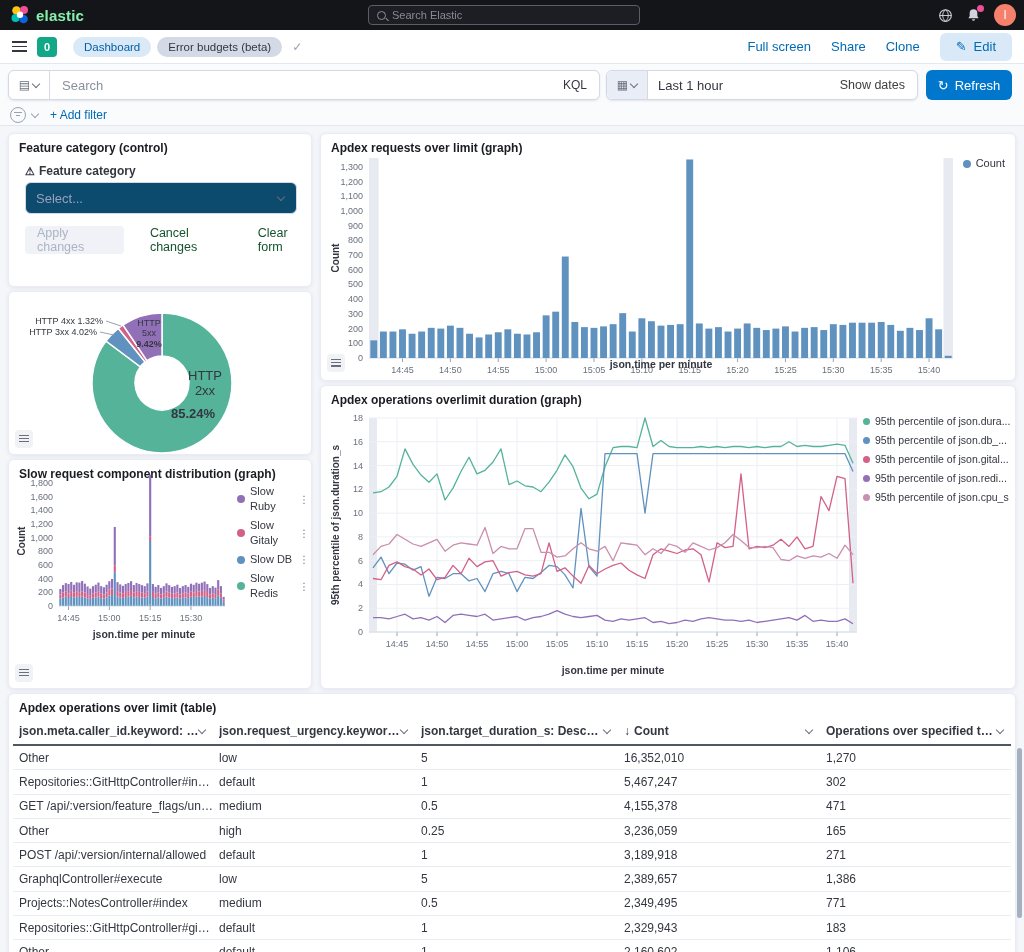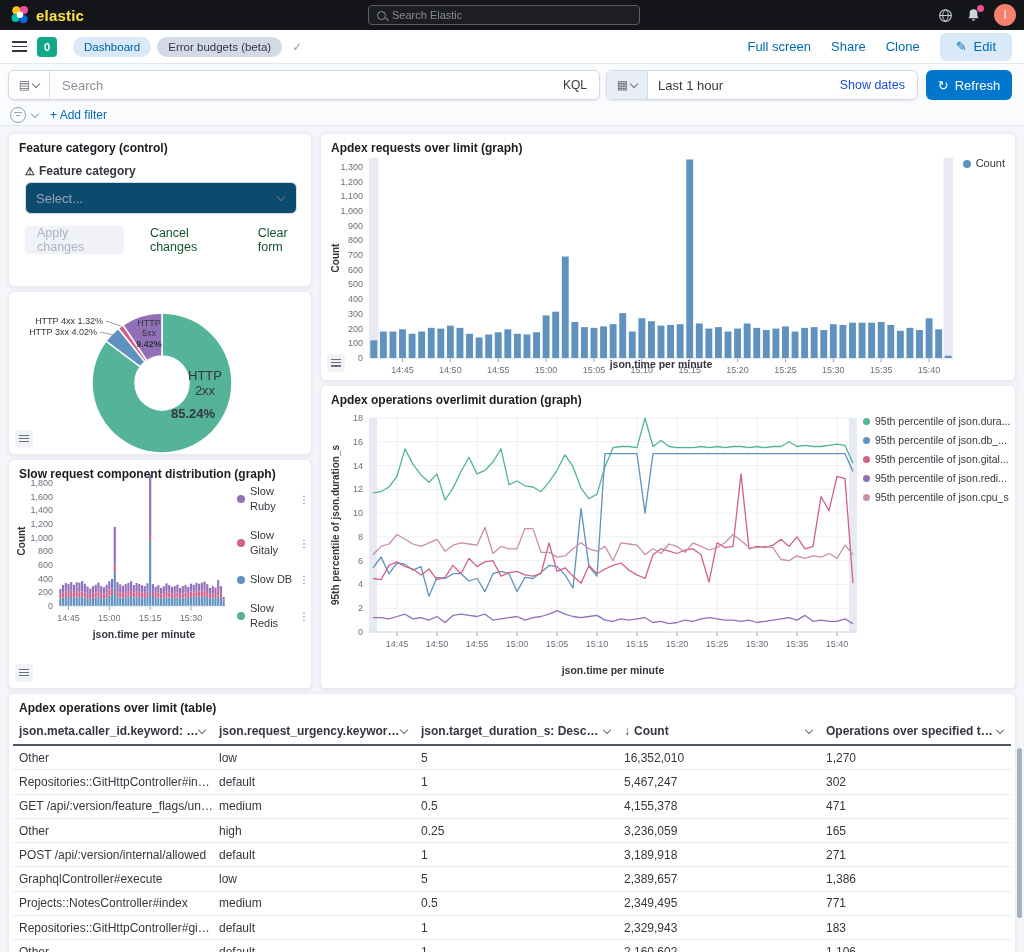--- a/index.html
+++ b/index.html
@@ -1,21 +1,21 @@
 <!DOCTYPE html>
 <html><head>
 <meta charset="utf-8">
 <style>
   html,body{margin:0;padding:0}
   body{width:1024px;height:952px;overflow:hidden;position:relative;background:#F4F6FA;
        font-family:"Liberation Sans",sans-serif;color:#343741;-webkit-font-smoothing:antialiased}
   
   .topbar{position:absolute;top:0;left:0;right:0;height:30px;background:#141519;display:flex;align-items:center;z-index:5}
   .logo{display:flex;align-items:center;gap:6px;margin-left:10px}
-  .logo-text{color:#fde047;font-size:15px;font-weight:700;letter-spacing:.2px}
+  .logo-text{color:#86efac;font-size:15px;font-weight:700;letter-spacing:.2px}
   .top-search{position:absolute;left:368px;top:5px;width:272px;height:20px;background:#1D1E24;border:1px solid#5A5E66;border-radius:4px;display:flex;align-items:center;gap:6px;padding:0 8px;box-sizing:border-box}
   .mag{width:7px;height:7px;border:1.4px solid #8A909B;border-radius:50%;position:relative;flex:0 0 auto}
   .mag::after{content:'';position:absolute;width:4px;height:1.4px;background:#8A909B;transform:rotate(45deg);right:-3.5px;bottom:-1.5px}
   .top-search .ph{color:#878B93;font-size:11px}
   .top-icons{position:absolute;right:8px;top:0;height:30px;display:flex;align-items:center;gap:13px}
   .icon-btn{position:relative;display:flex;align-items:center}
   .notif-dot{position:absolute;top:-3px;right:-3px;width:7px;height:7px;border-radius:50%;background:#F04E98}
   .avatar{width:22px;height:22px;border-radius:50%;background:#F5806B;color:#fff;font-size:12px;display:flex;align-items:center;justify-content:center}
   
   .crumbbar{position:absolute;top:30px;left:0;right:0;height:34px;background:#fff;border-bottom:1px solid #E3E8EF;display:flex;align-items:center;padding:0 12px;gap:10px;box-sizing:border-box;z-index:4}
@@ -31,21 +31,21 @@
   .querybar{position:absolute;top:64px;left:0;right:0;height:62px;background:#FAFBFD;border-bottom:1px solid #E3E8EF;box-sizing:border-box;z-index:3}
   .group{position:absolute;top:6px;height:30px;background:#fff;border:1px solid #D3DAE6;border-radius:6px;display:flex;align-items:center;box-sizing:border-box;box-shadow:0 1px 2px rgba(152,162,179,.25)}
   .search-group{left:8px;width:592px}
   .addon{width:40px;height:100%;border-right:1px solid #D3DAE6;display:flex;align-items:center;justify-content:center;gap:3px;color:#69707D;font-size:12px;border-radius:6px 0 0 6px}
   .date-addon{background:#E9EEF6}
   .chev{width:5px;height:5px;border-right:1.4px solid #69707D;border-bottom:1.4px solid #69707D;transform:rotate(45deg);display:inline-block;margin-top:-3px}
   .search-ph{padding-left:12px;color:#8A909B;font-size:13px;flex:1}
   .kql{padding-right:12px;font-size:12px;color:#343741}
   .date-group{left:606px;width:312px}
   .time-text{padding-left:10px;font-size:13px;color:#343741}
-  .show-dates{margin-left:auto;padding-right:12px;color:#1d4ed8;font-size:12.5px}
+  .show-dates{margin-left:auto;padding-right:12px;color:#404040;font-size:12.5px}
   .refresh-btn{position:absolute;left:926px;top:6px;width:86px;height:30px;background:#0077CC;border-radius:6px;color:#fff;font-size:13px;display:flex;align-items:center;justify-content:center;gap:6px}
   .refresh-glyph{font-size:13px}
   .filter-row{position:absolute;left:10px;top:43px;display:flex;align-items:center;gap:6px}
   .filter-circle{width:14px;height:14px;border-radius:50%;border:1.2px solid #98A2B3;position:relative}
   .filter-circle::before{content:'';position:absolute;left:3px;right:3px;top:4px;height:1.2px;background:#98A2B3}
   .filter-circle::after{content:'';position:absolute;left:5px;right:5px;top:7px;height:1.2px;background:#98A2B3}
   .add-filter{color:#006BB4;font-size:12px;margin-left:6px}
   
   .dash{position:absolute;top:126px;left:0;right:0;bottom:0;background:#F4F6FA}
   .panel{position:absolute;background:#fff;border-radius:6px;border:1px solid #E9EDF3;box-shadow:0 1px 4px rgba(100,110,130,.12);box-sizing:border-box}
@@ -579,21 +579,21 @@
         <rect x="206.8567213114754" y="135.6578947368421" width="2.122622950819672" height="0.34210526315789025" fill="#54B399"></rect>
         <rect x="206.8567213114754" y="127.78947368421053" width="2.122622950819672" height="7.868421052631575" fill="#6092C0"></rect>
         <rect x="206.8567213114754" y="123.3421052631579" width="2.122622950819672" height="4.44736842105263" fill="#D36086"></rect>
         <rect x="206.8567213114754" y="116.1578947368421" width="2.122622950819672" height="7.184210526315809" fill="#9170B8"></rect>
         <rect x="209.57803278688525" y="135.79473684210527" width="2.122622950819672" height="0.20526315789473415" fill="#54B399"></rect>
         <rect x="209.57803278688525" y="131.68947368421053" width="2.122622950819672" height="4.10526315789474" fill="#6092C0"></rect>
         <rect x="209.57803278688525" y="129.63684210526316" width="2.122622950819672" height="2.05263157894737" fill="#D36086"></rect>
         <rect x="209.57803278688525" y="126.89999999999999" width="2.122622950819672" height="2.7368421052631646" fill="#9170B8"></rect>
       </svg>
     <div class="xlabel" style="left:50px;top:168px;width:170px">json.time per minute</div>
-    <div id="slow-legend" style="position:absolute;left:228px;top:24px;width:72px;display:flex;flex-direction:column;gap:14px">
+    <div id="slow-legend" style="position:absolute;left:228px;top:24px;width:72px;display:flex;flex-direction:column;gap:4px">
         <div class="legend-item">
           <span class="dot" style="background: rgb(145, 112, 184);"></span>
           <span>Slow Ruby</span>
           <span class="menu-dots">⋮</span>
         </div>
         <div class="legend-item">
           <span class="dot" style="background: rgb(211, 96, 134);"></span>
           <span>Slow Gitaly</span>
           <span class="menu-dots">⋮</span>
         </div>

